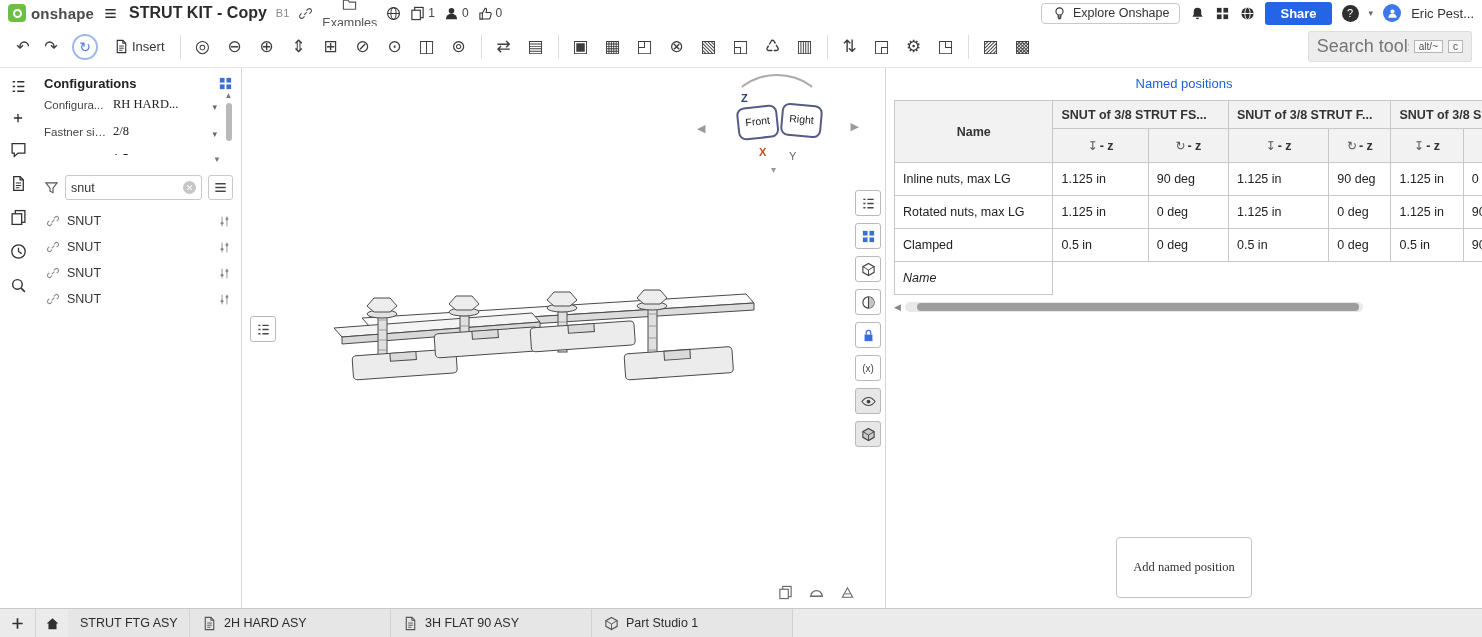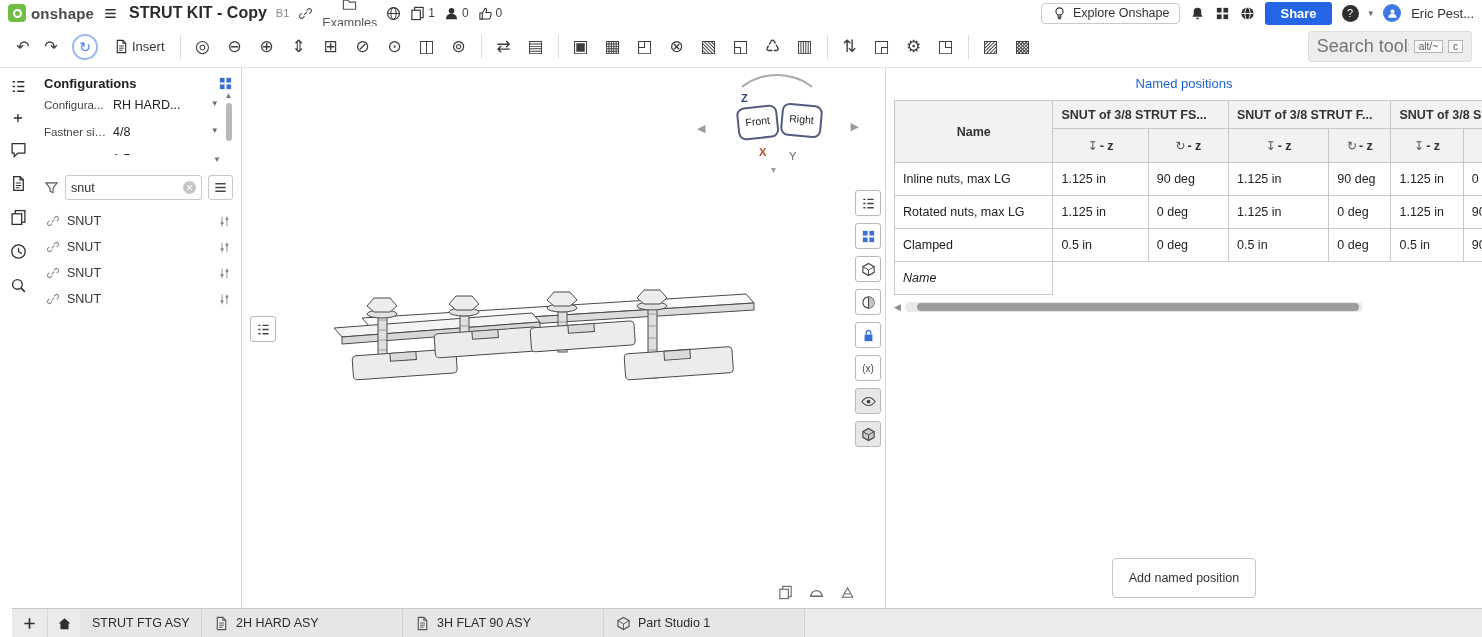--- a/index.html
+++ b/index.html
@@ -46,21 +46,21 @@
 
   
   .config-panel { width:206px; border-right:1px solid #d6d6d6; padding:8px 8px 0; display:flex; flex-direction:column; }
   .cfg-head { display:flex; justify-content:space-between; align-items:center; margin-bottom:0; }
   .cfg-title { font-weight:bold; font-size:13px; color:#222; }
   .cfg-grid { color:#3b6fd4; }
   .cfg-rows-wrap { position:relative; padding-right:14px; }
   .cfg-rows { height:64px; overflow:hidden; }
   .cfg-row { display:flex; align-items:center; height:27px; gap:5px; }
   .cfg-label { width:62px; font-size:11.5px; color:#444; white-space:nowrap; overflow:hidden; text-overflow:ellipsis; flex:none; }
-  .cfg-select { flex:1; display:flex; justify-content:space-between; align-items:flex-start; font-size:12.5px; color:#222; padding:2px 2px; cursor:pointer; }
+  .cfg-select { flex:1; display:flex; justify-content:space-between; align-items:flex-end; font-size:12.5px; color:#222; padding:2px 2px; cursor:pointer;font-family:Liberation Serif, serif; }
   .cfg-scroll { position:absolute; right:0; top:0; bottom:12px; width:9px; display:flex; flex-direction:column; align-items:center; }
   .cfg-scroll .arr { font-size:8px; color:#777; line-height:10px; }
   .cfg-thumb { width:6px; flex:1; background:#b9b9b9; border-radius:3px; margin:2px 0; }
   .cfg-down { text-align:right; padding-right:12px; font-size:8px; color:#777; height:12px; }
   .flt { display:flex; align-items:center; gap:6px; margin-top:8px; color:#555; }
   .flt-box { flex:1; display:flex; align-items:center; border:1px solid #c9c9c9; border-radius:3px; height:25px; padding:0 5px; gap:4px; }
   .flt-box input { border:none; outline:none; flex:1; width:60px; font-size:12.5px; color:#333; font-family:"Liberation Sans",sans-serif; }
   .flt-clear { width:13px; height:13px; border-radius:50%; background:#c6c6c6; color:#fff; font-size:9px; display:inline-flex; align-items:center; justify-content:center; }
   .flt-list { width:25px; height:25px; border:1px solid #c9c9c9; border-radius:3px; display:flex; align-items:center; justify-content:center; color:#444; }
   .snut-list { margin-top:8px; }
@@ -101,24 +101,24 @@
   .np-sub { text-align:center; height:34px; font-weight:bold; }
   .np-sub .g { color:#555; font-weight:normal; font-size:12px; margin-right:2px; }
   .np-table td { height:33px; text-align:left; color:#222; background:#fff; }
   .np-table td.ghost { border:none; }
   .np-ghost-name { color:#999; font-style:italic; }
   .np-scroll { display:flex; align-items:center; gap:4px; margin:7px 0 0 8px; }
   .np-scroll .arr { color:#888; font-size:9px; }
   .np-track { width:458px; height:10px; background:#e9e9e9; border-radius:5px; position:relative; }
   .np-thumb { position:absolute; left:12px; top:1px; height:8px; width:442px; background:#9d9d9d; border-radius:4px; }
   .np-add-wrap { margin-top:auto; text-align:center; }
-  .np-add { border:1px solid #c4c4c4; border-radius:4px; background:#fff; padding:12px 16px; font-size:12.5px; color:#333; font-family:Liberation Sans, sans-serif; }
+  .np-add { border:1px solid #c4c4c4; border-radius:4px; background:#fff; padding:22px 16px; font-size:12.5px; color:#333; font-family:Liberation Serif, serif; }
 
   
-  .tabbar { position:absolute; bottom:0; left:0; right:0; height:29px; background:#ebebeb; border-top:1px solid #c9c9c9; display:flex; align-items:stretch;margin-left:12px; }
+  .tabbar { position:absolute; bottom:0; left:0; right:0; height:29px; background:#ebebeb; border-top:1px solid #c9c9c9; display:flex; align-items:stretch; }
   .tab-plus { width:36px; display:flex; align-items:center; justify-content:center; color:#2f2f2f; border-right:1px solid #d6d6d6; }
   .tab-home { width:32px; display:flex; align-items:center; justify-content:center; color:#2f2f2f; }
   .tab { width:201px; display:flex; align-items:center; gap:7px; padding:0 12px; border-right:1px solid #d2d2d2; font-size:12.5px; color:#2c2c2c; background:#e6e6e6; white-space:nowrap; overflow:hidden; }
   .tab.first { width:122px; }
   .tab.active { background:#fff; border-bottom:3px solid #2a64d8; }
   .tab svg { color:#555; }
 </style>
 </head>
 <body>
 
@@ -393,21 +393,21 @@
           <div class="cfg-row">
             <span class="cfg-label">Configura...</span>
             <span class="cfg-select">
               <span>RH HARD...</span>
               <span class="caret">▾</span>
             </span>
           </div>
           <div class="cfg-row">
             <span class="cfg-label">Fastner size</span>
             <span class="cfg-select">
-              <span>4/8</span>
+              <span>2/8</span>
               <span class="caret">▾</span>
             </span>
           </div>
           <div class="cfg-row">
             <span class="cfg-label">Fastener l</span>
             <span class="cfg-select">
               <span>1.5</span>
               <span class="caret">▾</span>
             </span>
           </div>

